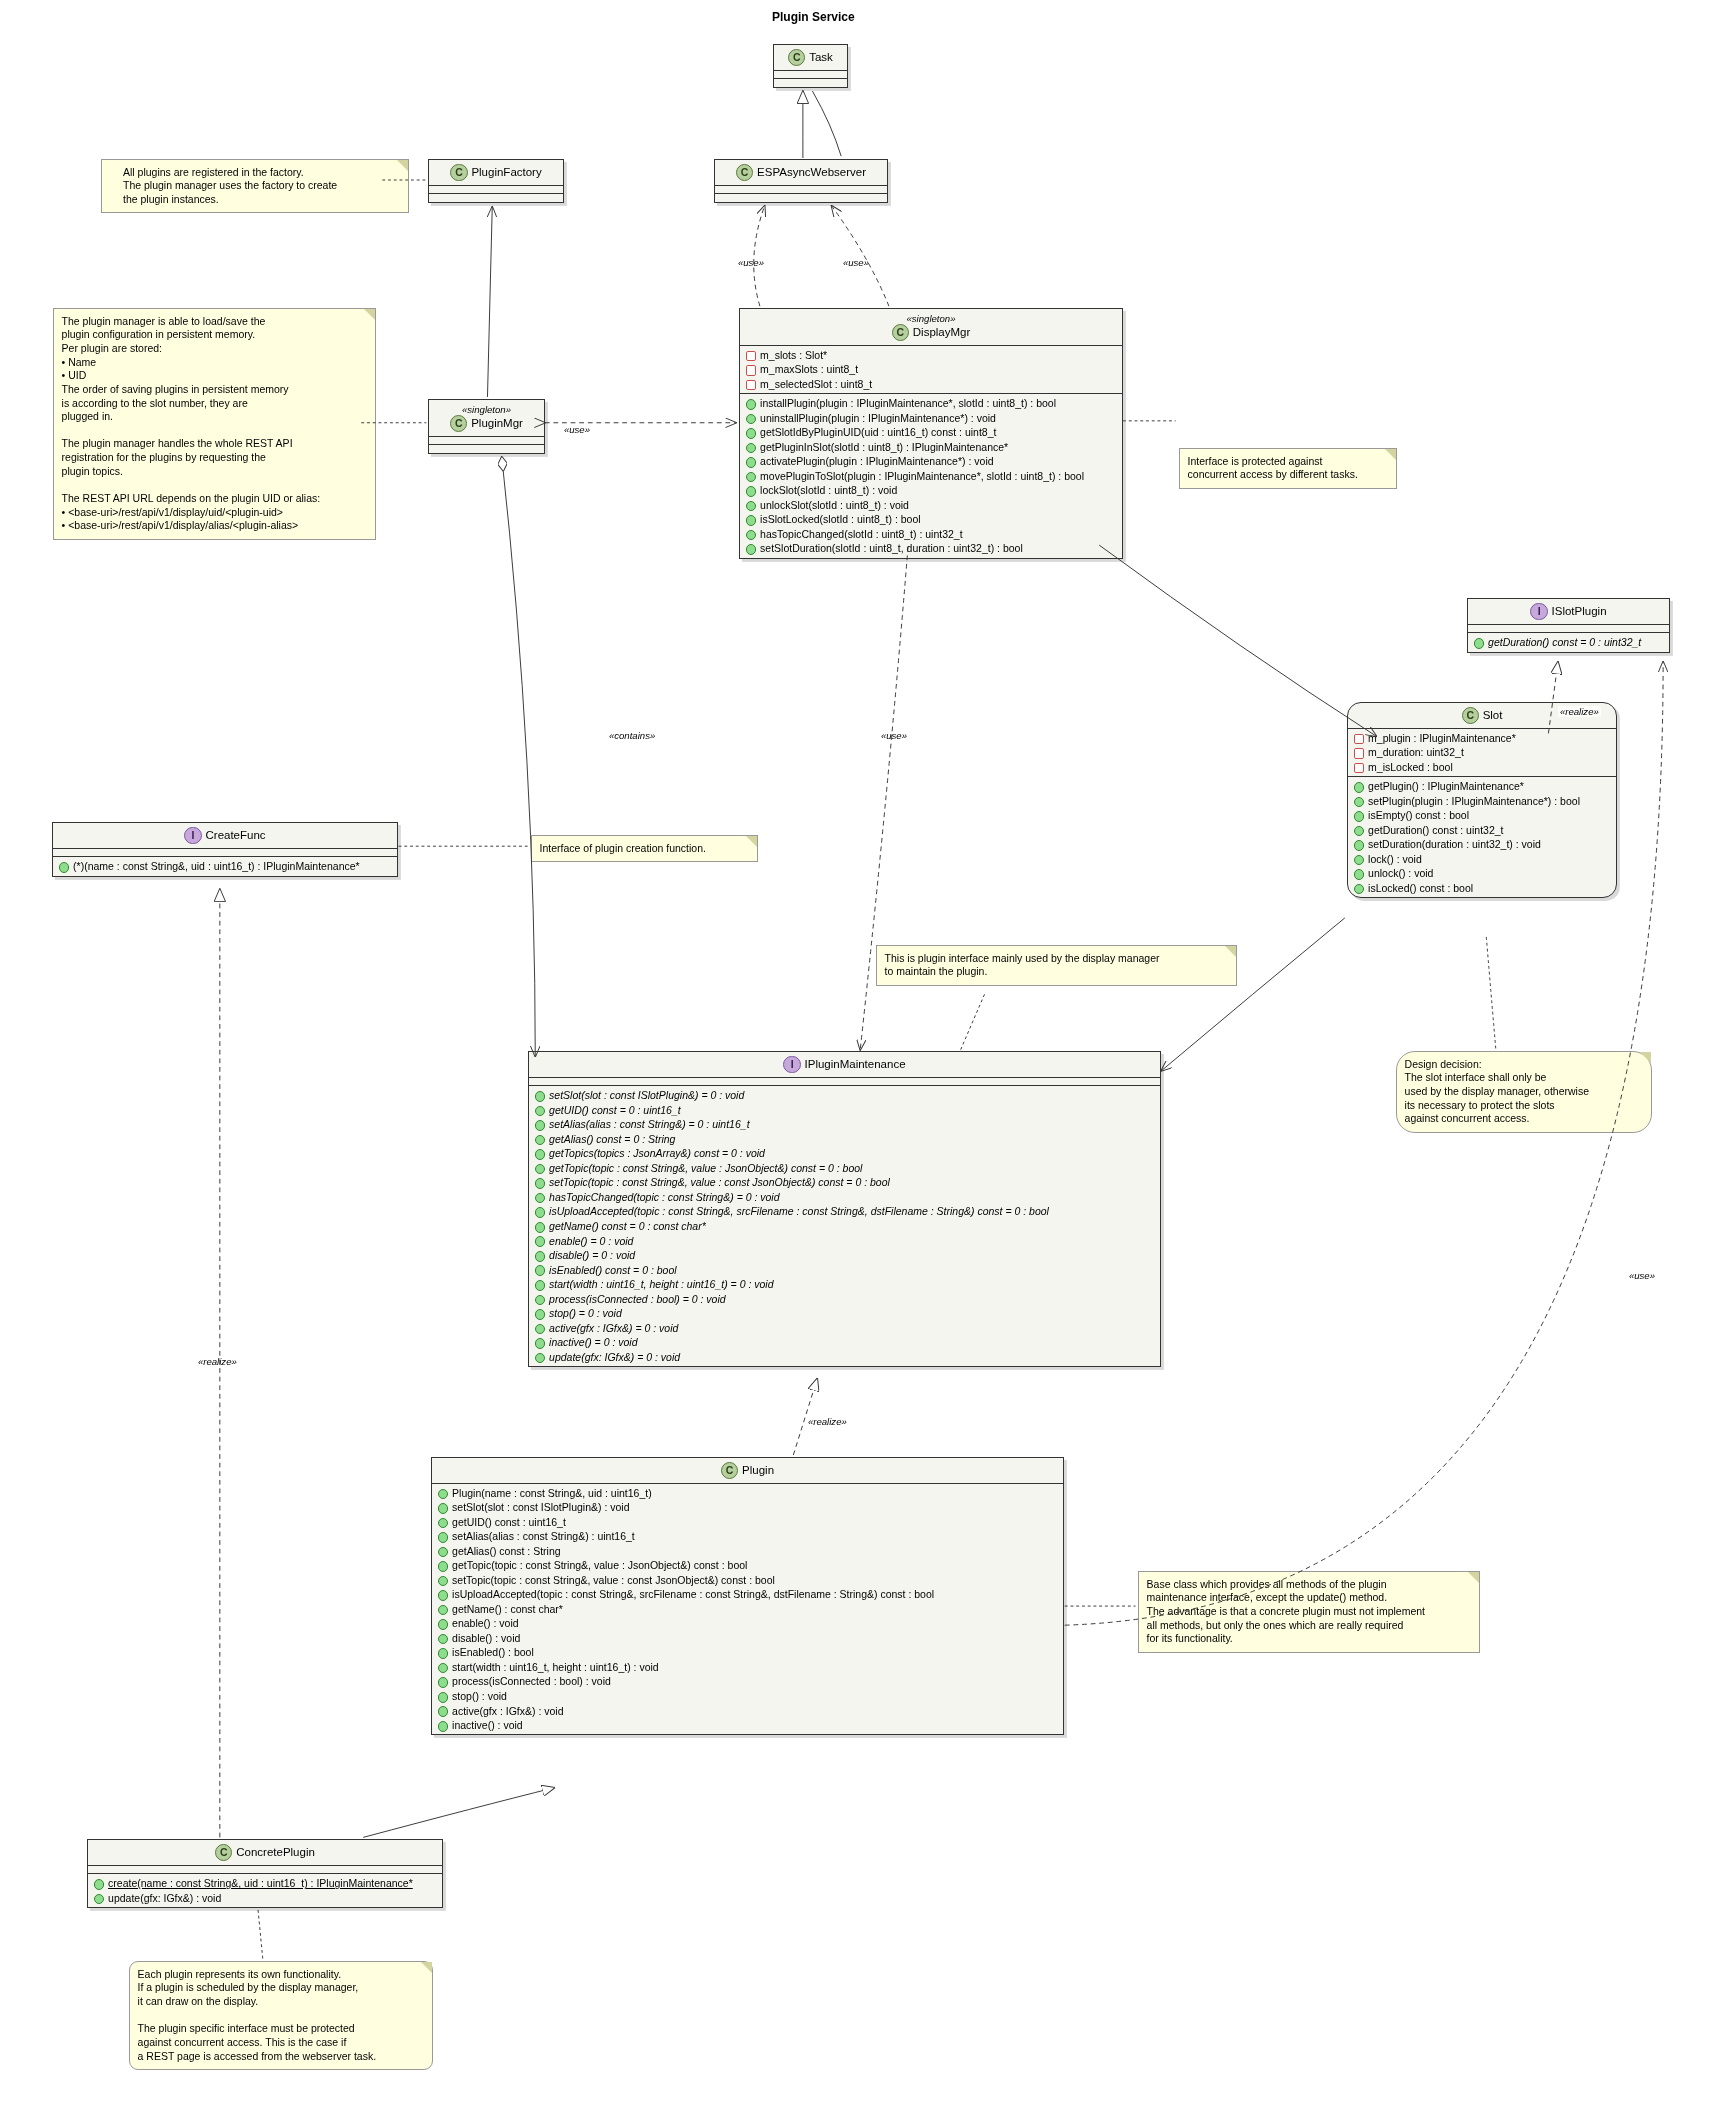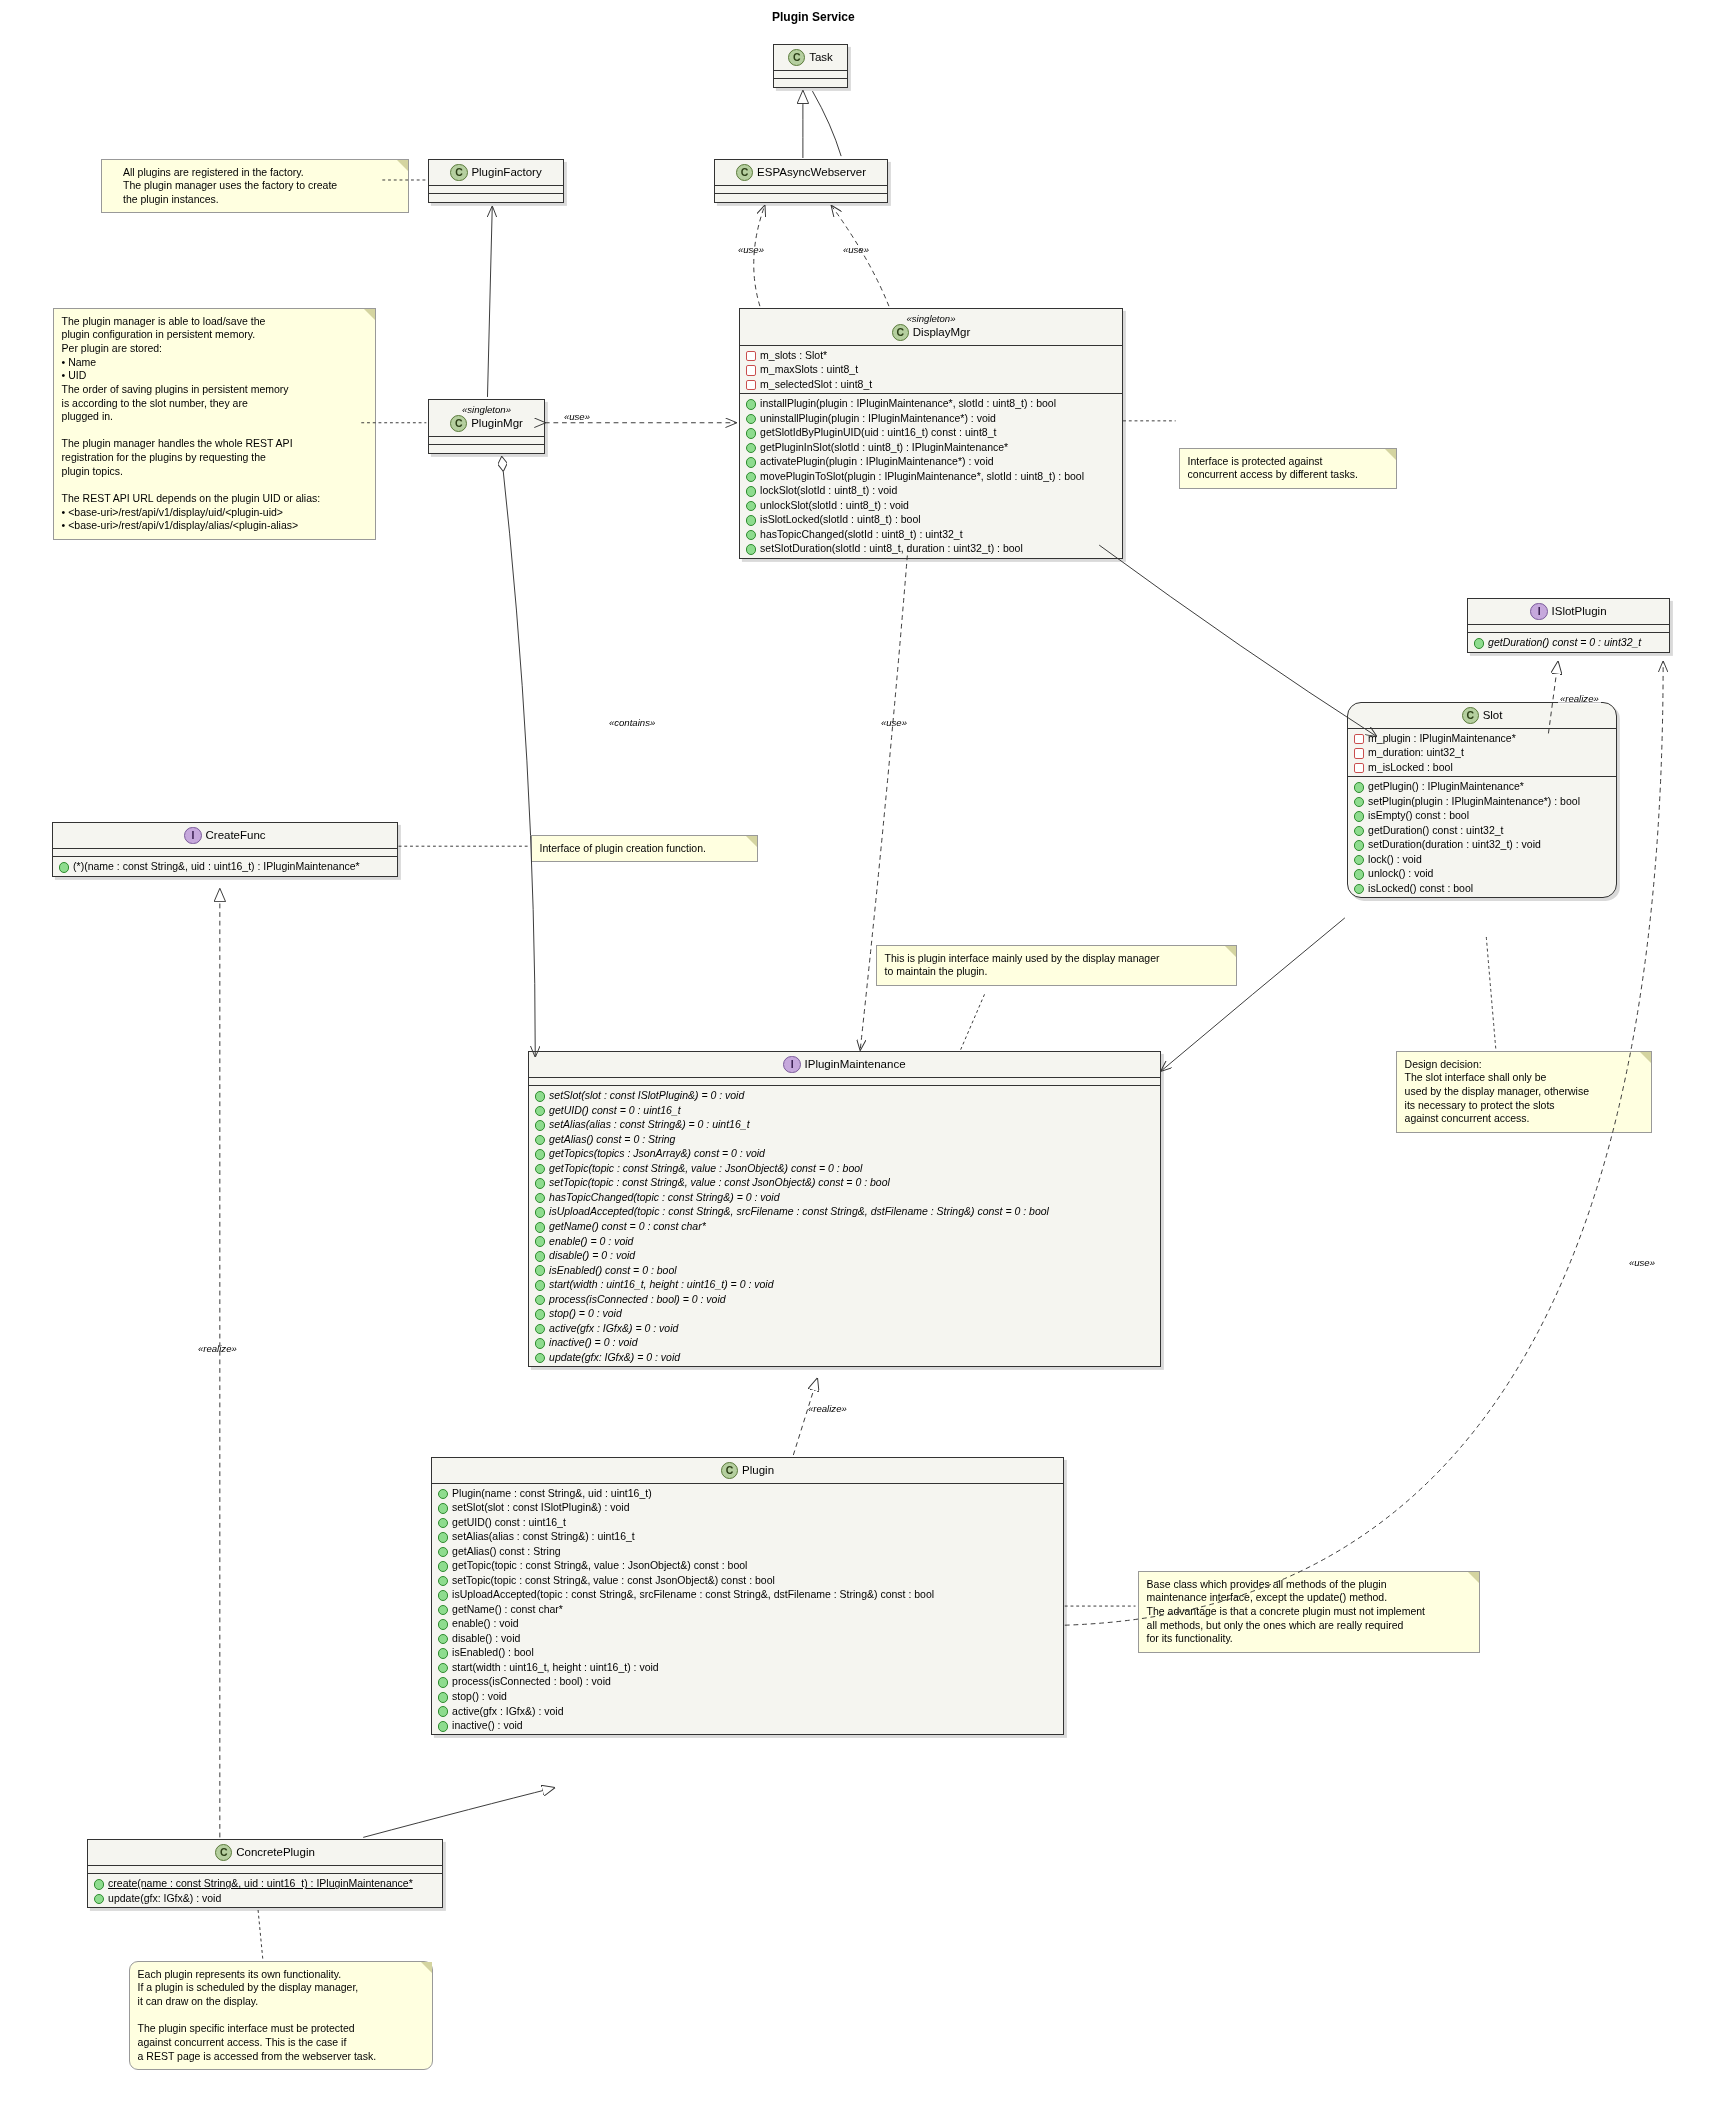--- a/index.html
+++ b/index.html
@@ -97,20 +97,21 @@
     top:0; left:0;
     width: 1731px; height: 2112px;
     pointer-events: none;
   }
   .rel-label {
     position:absolute;
     font-size:9.6px;
     font-style: italic;
     background: rgba(255,255,255,0.7);
     padding: 0 1.9px;
+    margin-top: 13px;
   }
   .underline { text-decoration: underline; }
 </style>
 </head>
 <body>
 
 <div class="title" style="left:772px; top:9.6px;">Plugin Service</div>
 
 <div class="class-box" style="left:773px; top:44px; width:73px;">
   <div class="class-header"><span class="icon-circle icon-c">C</span><span class="name">Task</span></div>
@@ -268,21 +269,21 @@
 plugin topics.
 
 The REST API URL depends on the plugin UID or alias:
 • &lt;base-uri&gt;/rest/api/v1/display/uid/&lt;plugin-uid&gt;
 • &lt;base-uri&gt;/rest/api/v1/display/alias/&lt;plugin-alias&gt;</div>
 <div class="note" style="left:1179px; top:400px; width:201px; white-space:pre-line;margin-top:48px;">Interface is protected against
 concurrent access by different tasks.</div>
 <div class="note" style="left:531px; top:835px; width:210px; white-space:pre-line;">Interface of plugin creation function.</div>
 <div class="note" style="left:876px; top:945px; width:344px; white-space:pre-line;">This is plugin interface mainly used by the display manager
 to maintain the plugin.</div>
-<div class="note" style="left:1396px; top:1051px; width:239px; white-space:pre-line;">Design decision:
+<div class="note" style="left:1396px; top:1051px; width:239px; white-space:pre-line;border-radius:19px;">Design decision:
 The slot interface shall only be
 used by the display manager, otherwise
 its necessary to protect the slots
 against concurrent access.</div>
 <div class="note" style="left:1138px; top:1571px; width:325px; white-space:pre-line;">Base class which provides all methods of the plugin
 maintenance interface, except the update() method.
 The advantage is that a concrete plugin must not implement
 all methods, but only the ones which are really required
 for its functionality.</div>
 <div class="note" style="left:129px; top:1961px; width:287px; white-space:pre-line;border-radius:9px;">Each plugin represents its own functionality.

